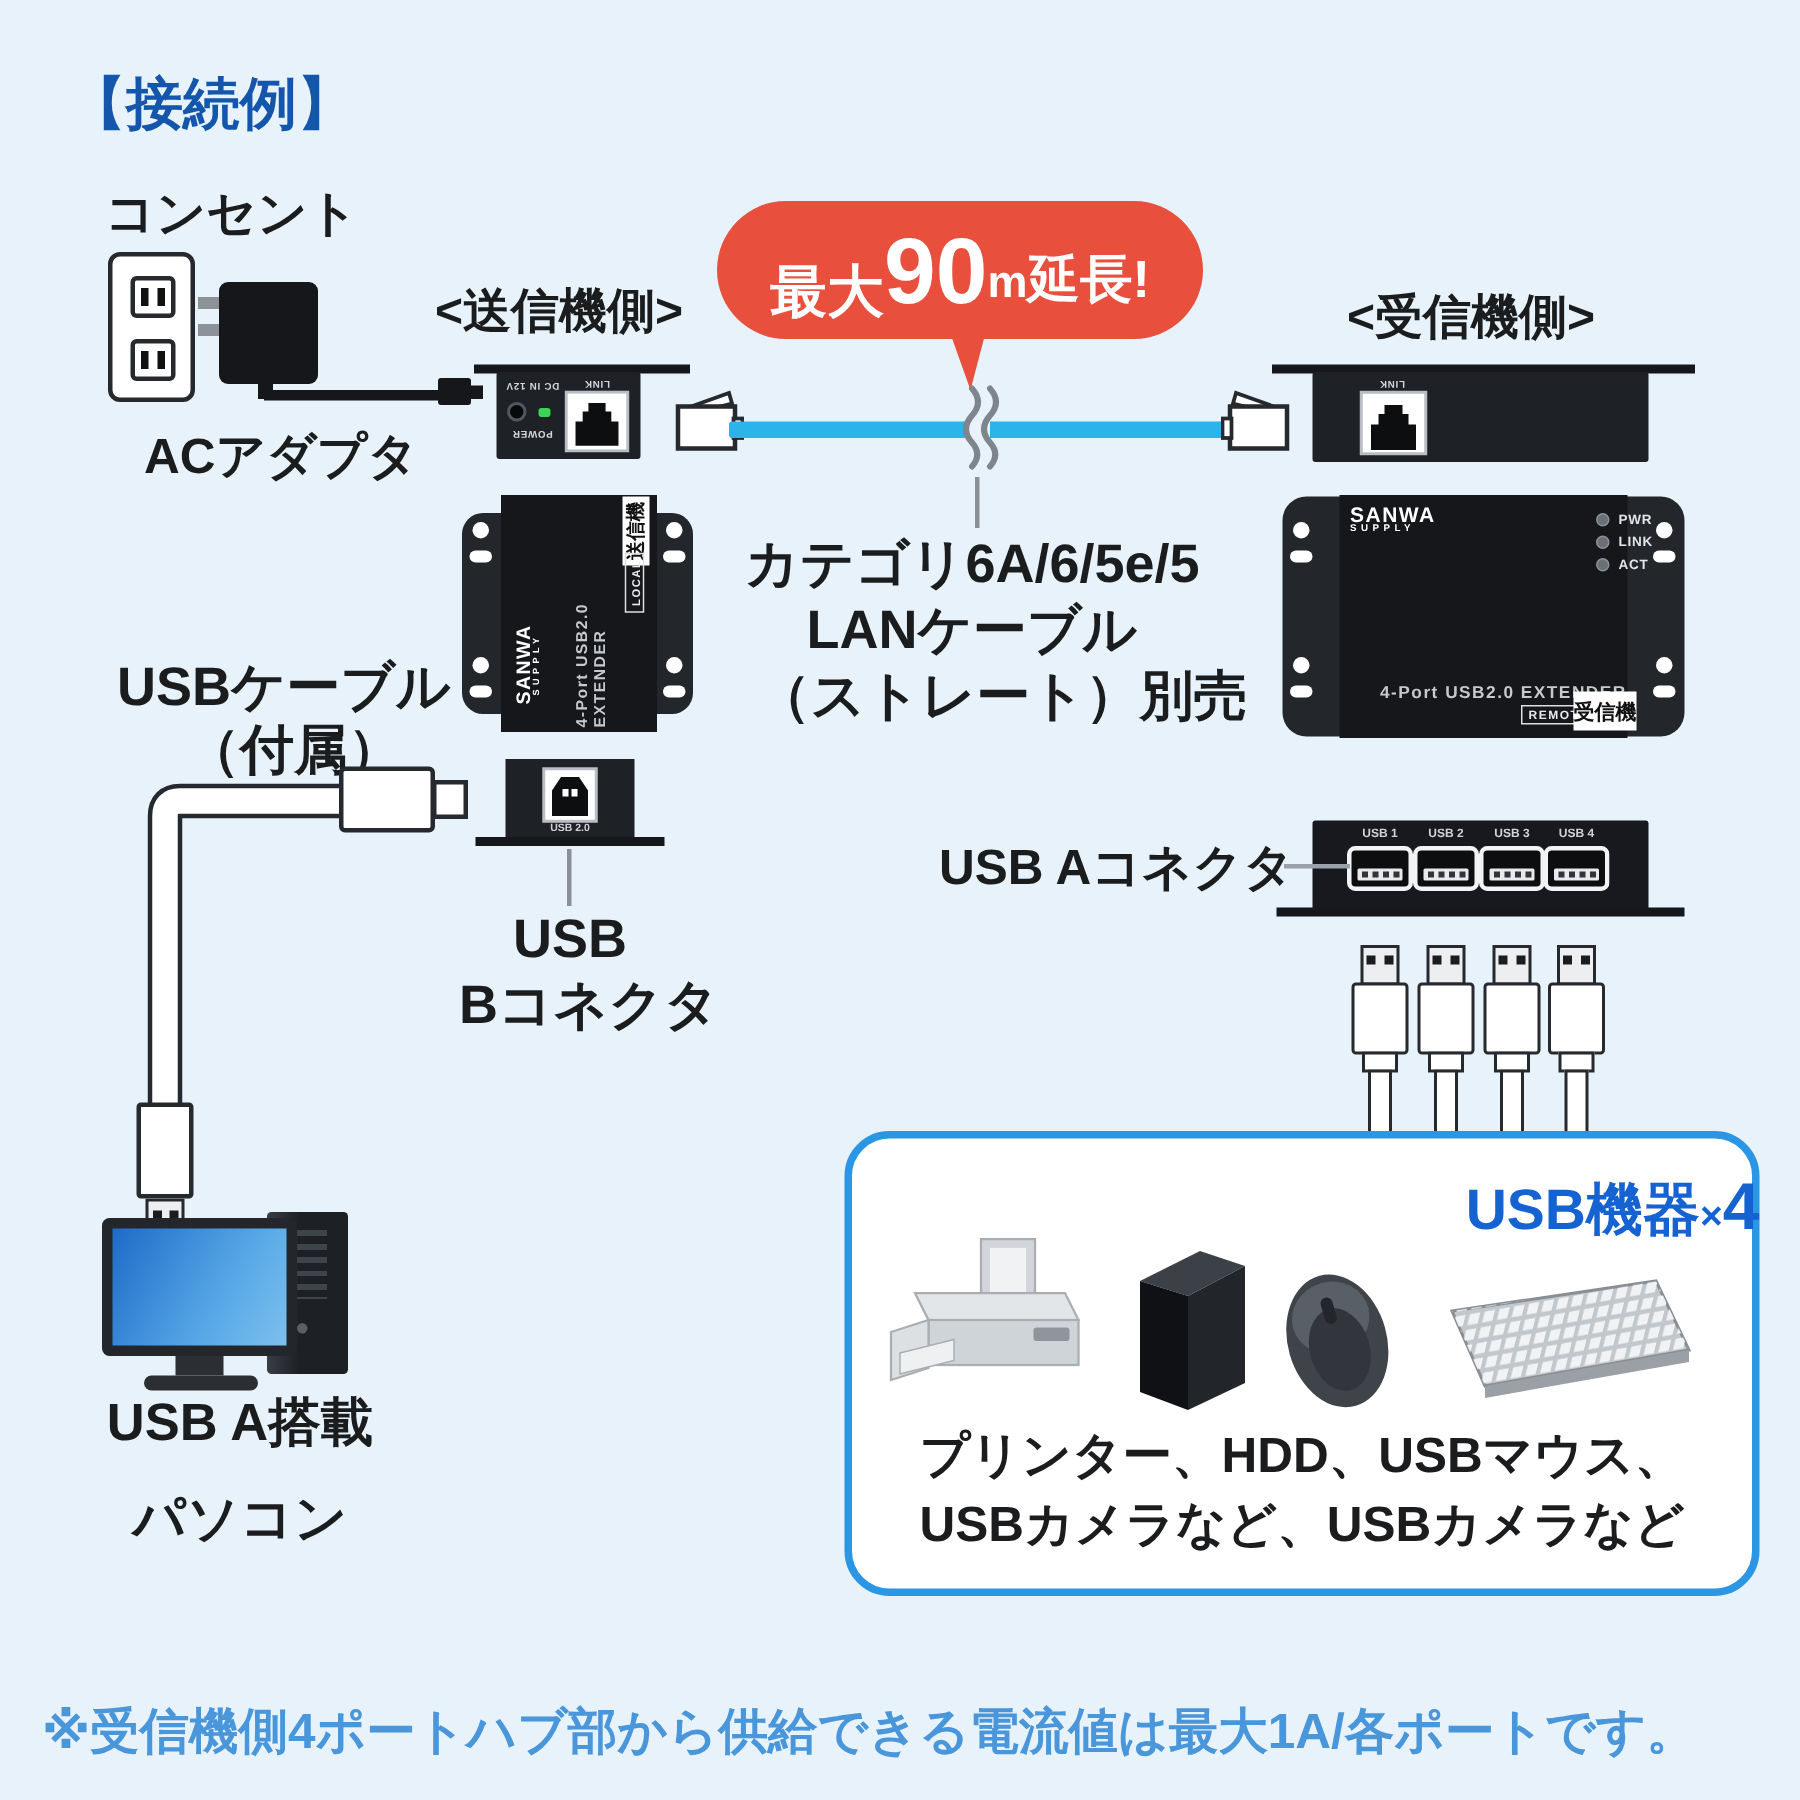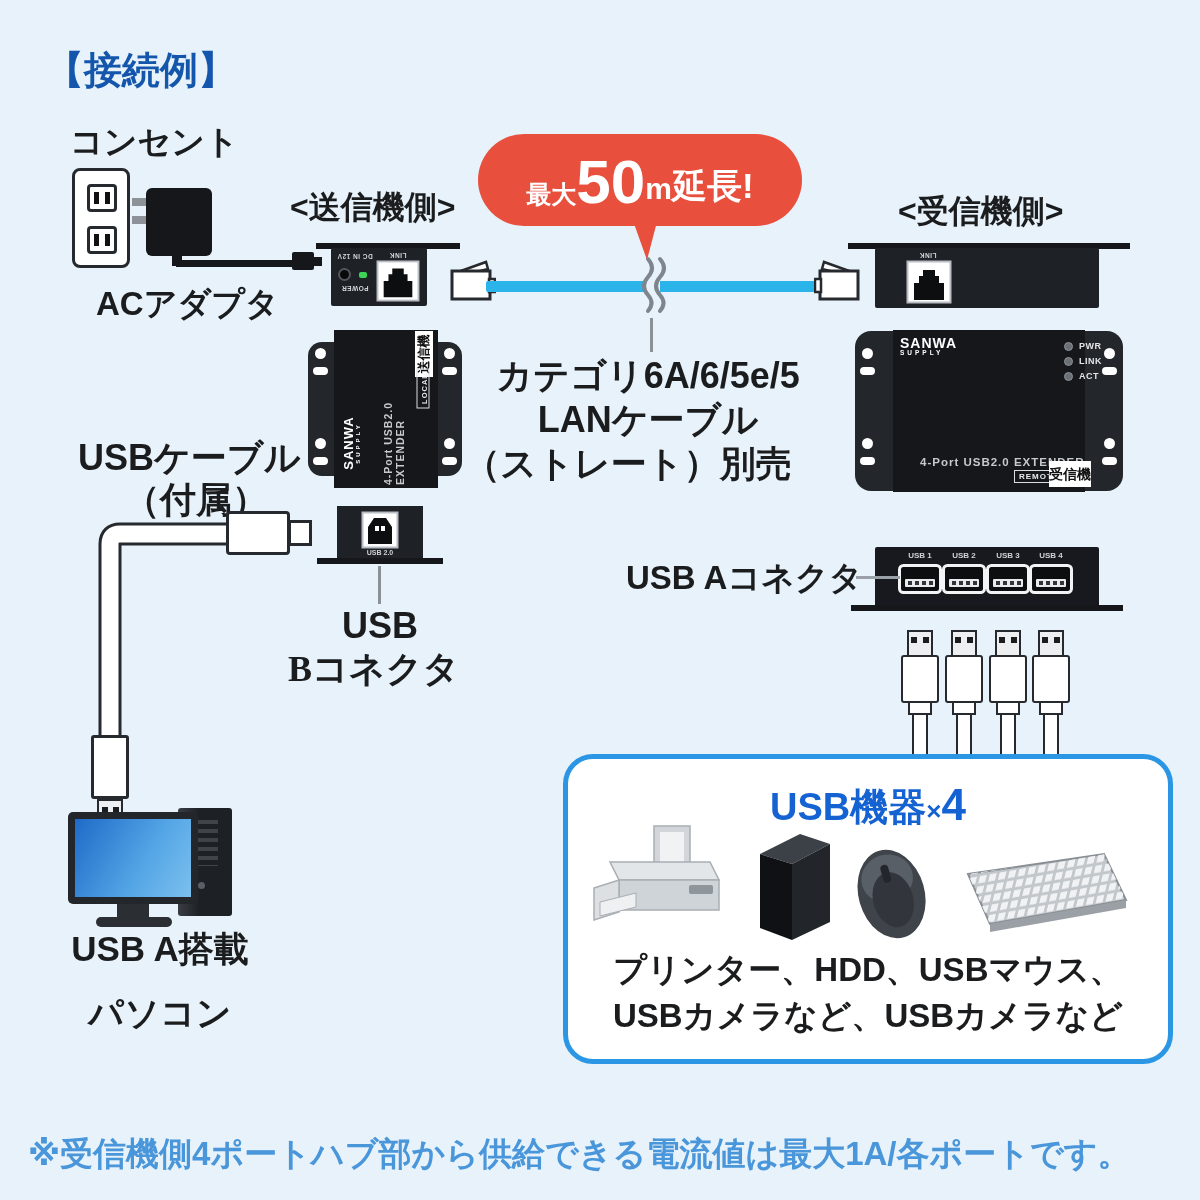--- a/index.html
+++ b/index.html
@@ -75,37 +75,37 @@
   <svg class="abs" style="left:450px;top:260px;" width="46" height="42" viewBox="0 0 46 42">
     <polygon points="8,12 36,2 38,9 10,16" fill="#fff" stroke="#26292e" stroke-width="2.5"></polygon>
     <rect x="2" y="11" width="38" height="28" fill="#fff" stroke="#26292e" stroke-width="3"></rect>
     <rect x="39" y="19" width="6" height="13" fill="#fff" stroke="#26292e" stroke-width="2.5"></rect>
   </svg>
 
   <div class="abs" style="left:486px;top:281px;width:334px;height:11px;background:#2ab4e9;border-radius:2px;"></div>
 
   <div class="abs" style="left:478px;top:134px;width:324px;height:92px;border-radius:46px;background:#e84f3c;
        display:flex;align-items:baseline;justify-content:center;color:#fff;font-weight:800;">
-    <span style="font-size:25px;align-self:center;margin-top:28px;">最大</span>
-    <span style="font-size:62px;align-self:center;margin-top:2px;">50</span>
+    <span style="font-size:38px;align-self:center;margin-top:28px;">最大</span>
+    <span style="font-size:62px;align-self:center;margin-top:2px;">90</span>
     <span style="font-size:30px;align-self:center;margin-top:18px;">m</span>
     <span style="font-size:35px;align-self:center;margin-top:12px;">延長!</span>
   </div>
   <div class="abs" style="left:632px;top:218px;width:0;height:0;border-left:15px solid transparent;border-right:11px solid transparent;border-top:42px solid #e84f3c;"></div>
 
   <div class="abs" style="left:645px;top:279px;width:15px;height:15px;background:#e7f2fa;"></div>
   <svg class="abs" style="left:638px;top:256px;" width="32" height="58" viewBox="0 0 32 58">
     <path d="M10 3 q8 9 0 18 q-8 9 0 18 q7 8 0 16" stroke="#7f858c" stroke-width="4" fill="none" stroke-linecap="round"></path>
     <path d="M22 3 q8 9 0 18 q-8 9 0 18 q7 8 0 16" stroke="#7f858c" stroke-width="4" fill="none" stroke-linecap="round"></path>
   </svg>
   <div class="abs" style="left:650px;top:318px;width:3px;height:34px;background:#8b9197;"></div>
 
   <div class="lbl ctr" style="left:448px;top:356px;width:400px;font-size:36px;text-align:center;">カテゴリ6A/6/5e/5</div>
   <div class="lbl ctr" style="left:448px;top:400px;width:400px;font-size:36px;">LANケーブル</div>
-  <div class="lbl ctr" style="left:428px;top:444px;width:400px;font-size:36px;">（ストレート）別売</div>
+  <div class="lbl ctr" style="left:468px;top:444px;width:400px;font-size:36px;">（ストレート）別売</div>
 
   <div>
     <div class="abs" style="left:308px;top:342px;width:154px;height:134px;background:#23262a;border-radius:14px;"></div>
     <div class="abs" style="left:334px;top:330px;width:104px;height:158px;background:#15171b;"></div>
     <div class="hole-c" style="left:315px;top:348px;"></div>
     <div class="hole-p" style="left:313px;top:367px;"></div>
     <div class="hole-c" style="left:315px;top:438px;"></div>
     <div class="hole-p" style="left:313px;top:457px;"></div>
     <div class="hole-c" style="left:444px;top:348px;"></div>
     <div class="hole-p" style="left:442px;top:367px;"></div>
@@ -128,21 +128,21 @@
     <svg class="abs" style="left:361px;top:511px;" width="38" height="38" viewBox="0 0 38 38">
       <rect x="1.5" y="1.5" width="35" height="35" fill="#fff" stroke="#b9bec4" stroke-width="2"></rect>
       <path d="M7 33 v-17 l6 -9 h12 l6 9 v17 z" fill="#0d0e10"></path>
       <rect x="14" y="15" width="4" height="5" fill="#fff"></rect>
       <rect x="20" y="15" width="4" height="5" fill="#fff"></rect>
     </svg>
     <div class="abs ctr" style="left:337px;top:549px;width:86px;font-size:7px;font-weight:bold;color:#cfd2d6;">USB 2.0</div>
   </div>
   <div class="abs" style="left:378px;top:566px;width:3px;height:38px;background:#8b9197;"></div>
   <div class="lbl ctr" style="left:300px;top:606px;width:160px;font-size:36px;">USB</div>
-  <div class="lbl ctr" style="left:288px;top:650px;width:160px;font-size:36px;font-family:Liberation Serif, serif;">Bコネクタ</div>
+  <div class="lbl ctr" style="left:306px;top:650px;width:160px;font-size:36px;">Bコネクタ</div>
 
   <div class="lbl" style="left:78px;top:438px;font-size:36px;">USBケーブル</div>
   <div class="lbl" style="left:124px;top:480px;font-size:36px;">（付属）</div>
   <svg class="abs" style="left:85px;top:505px;" width="250" height="260" viewBox="0 0 250 260">
     <path d="M160 29 H35 Q25 29 25 39 V245" stroke="#26292e" stroke-width="23" fill="none"></path>
     <path d="M160 29 H35 Q25 29 25 39 V245" stroke="#ffffff" stroke-width="17" fill="none"></path>
   </svg>
   <div class="abs" style="left:226px;top:511px;width:64px;height:44px;background:#fff;border:3px solid #26292e;border-radius:4px;box-sizing:border-box;"></div>
   <div class="abs" style="left:288px;top:520px;width:24px;height:26px;background:#fff;border:3px solid #26292e;box-sizing:border-box;"></div>
 
@@ -287,21 +287,21 @@
   <div>
     <div class="plug-metal" style="left:1038px;top:630px;"></div>
     <div class="contact" style="left:1042px;top:637px;"></div>
       <div class="contact" style="left:1054px;top:637px;"></div>
     <div class="plug-body" style="left:1032px;top:655px;"></div>
     <div class="plug-neck" style="left:1039px;top:701px;"></div>
     <div class="plug-cable" style="left:1043px;top:713px;"></div>
   </div>
 
   <div class="abs" style="left:563px;top:754px;width:610px;height:310px;background:#fff;border:5px solid #2b96e4;border-radius:30px;box-sizing:border-box;"></div>
-  <div class="abs ctr" style="left:563px;top:780px;width:610px;color:#1563d2;font-weight:800;">
+  <div class="abs ctr" style="left:563px;top:780px;width:610px;color:#1563d2;font-weight:800;text-align:right;">
     <span style="font-size:38px;">USB機器</span><span style="font-size:26px;">×</span><span style="font-size:44px;">4</span>
   </div>
 
   <svg class="abs" style="left:592px;top:822px;" width="135" height="110" viewBox="0 0 135 110">
     <polygon points="62,4 98,4 98,42 62,42" fill="#d2d6da" stroke="#a9aeb3" stroke-width="1.5"></polygon>
     <polygon points="68,10 92,10 92,40 68,40" fill="#f0f2f4"></polygon>
     <polygon points="18,40 118,40 127,58 27,58" fill="#e3e6e9" stroke="#a9aeb3" stroke-width="1.5"></polygon>
     <rect x="27" y="58" width="100" height="30" fill="#cfd4d8" stroke="#a9aeb3" stroke-width="1.5"></rect>
     <rect x="97" y="63" width="24" height="9" rx="2" fill="#8e959b"></rect>
     <polygon points="2,66 27,58 27,90 2,98" fill="#dde0e3" stroke="#a9aeb3" stroke-width="1.5"></polygon>

